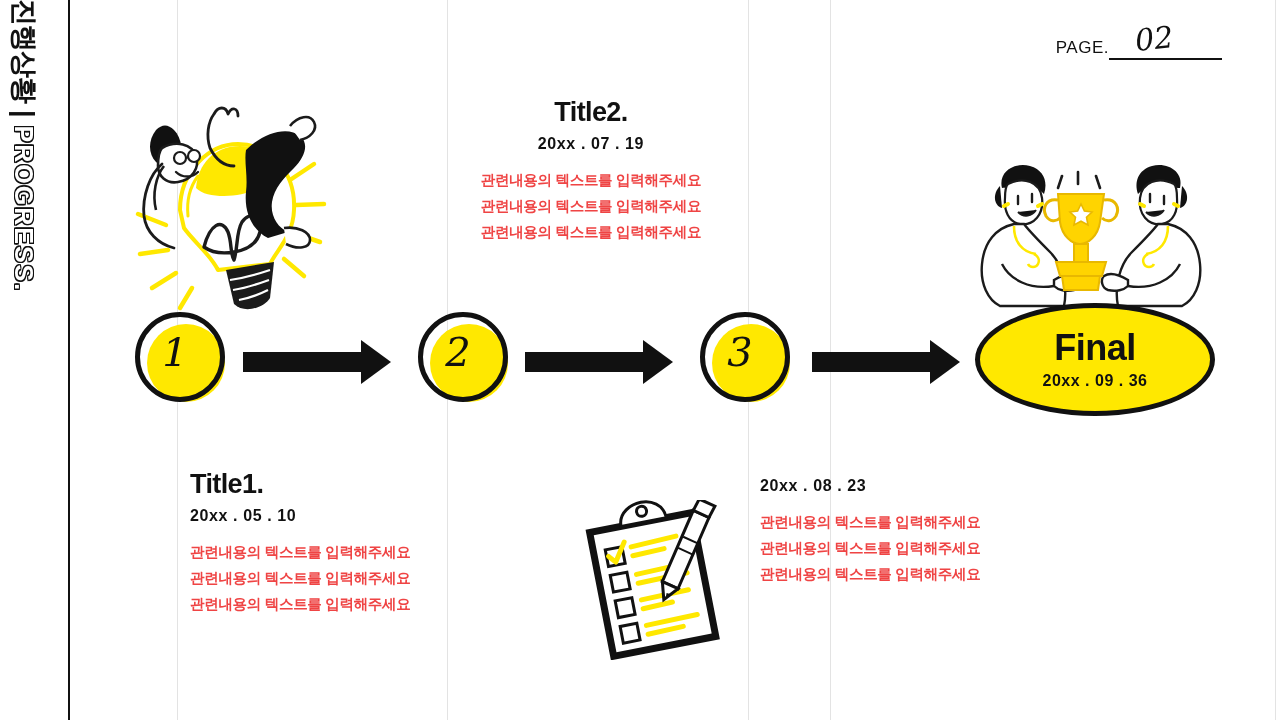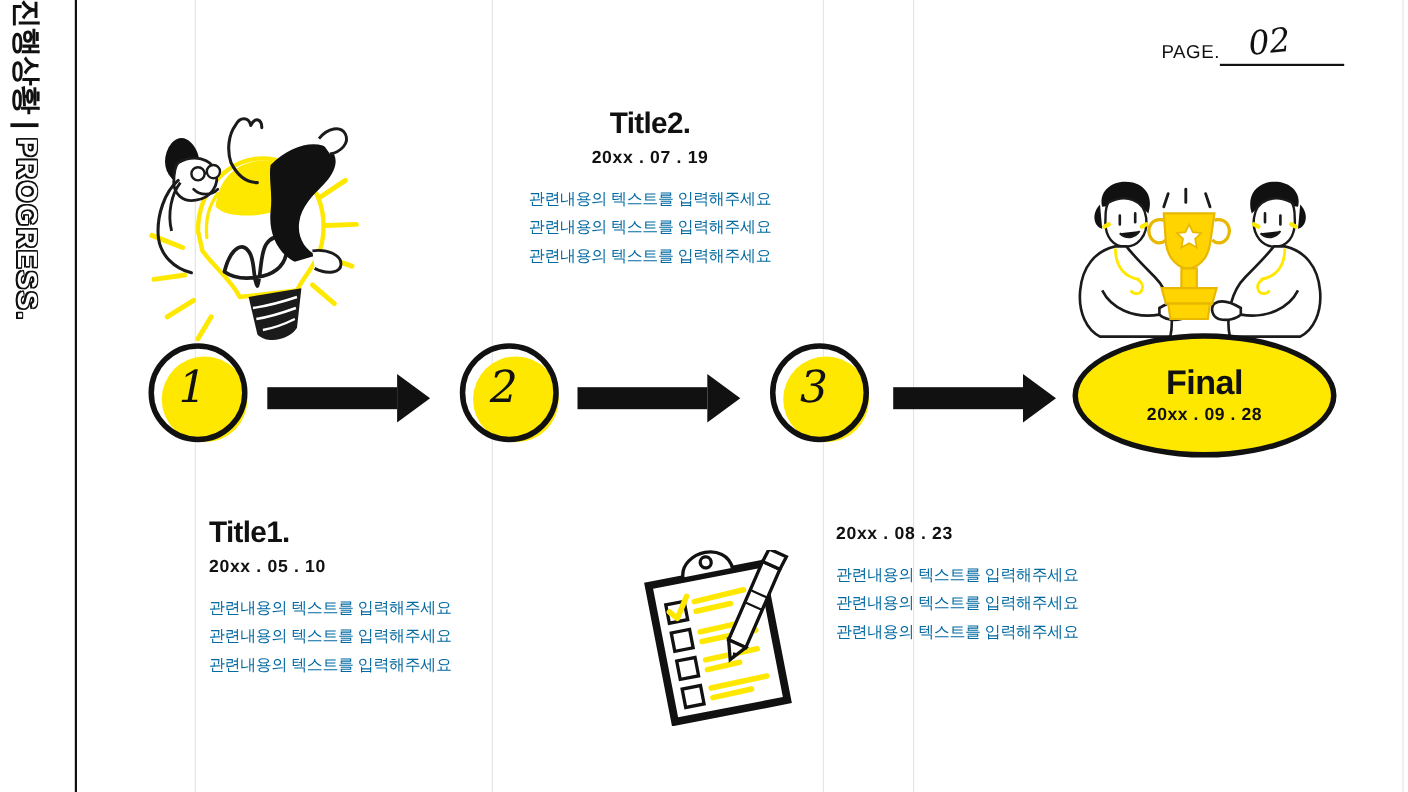--- a/index.html
+++ b/index.html
@@ -74,30 +74,30 @@
     border-top:22px solid transparent;border-bottom:22px solid transparent;
     border-left:30px solid #111;
   }
 
   
   .final{
     position:absolute;left:975px;top:303px;width:230px;height:103px;
     border-radius:50%;background:#FFE800;border:5px solid #111;
     display:flex;flex-direction:column;align-items:center;justify-content:center;
   }
-  .final .ftitle{font-size:31px;font-weight:bold;color:#111;letter-spacing:-.5px;line-height:1;text-align:center;}
+  .final .ftitle{font-size:36px;font-weight:bold;color:#111;letter-spacing:-.5px;line-height:1;text-align:center;}
   .final .fdate{font-size:16px;font-weight:bold;color:#111;letter-spacing:.5px;margin-top:6px;}
 
   
   .block{position:absolute;}
   .block .title{font-size:27px;font-weight:bold;color:#111;letter-spacing:-.6px;line-height:1.1;}
   .block .date{font-size:16px;font-weight:bold;color:#111;letter-spacing:.6px;margin-top:7px;}
   .block .body{margin-top:18px;}
   .block .body p{
-    margin:0 0 7px 0;font-size:14.5px;font-weight:normal;color:#0369a1;letter-spacing:-.3px;
+    margin:0 0 7px 0;font-size:14.5px;font-weight:bold;color:#ef4444;letter-spacing:-.3px;
   }
 
   
   .illu{position:absolute;}
 </style>
 </head>
 <body>
 
 <div class="slide">
 
@@ -285,21 +285,21 @@
     <div class="stem" style="width:118px;"></div>
     <div class="head" style="left:118px;"></div>
   </div>
   <div class="arrow" style="left:812px;top:340px;width:148px;">
     <div class="stem" style="width:118px;"></div>
     <div class="head" style="left:118px;"></div>
   </div>
 
   <div class="final">
     <div class="ftitle">Final</div>
-    <div class="fdate">20xx . 09 . 28</div>
+    <div class="fdate">20xx . 09 . 36</div>
   </div>
 
   <div class="block" style="left:190px;top:470px;width:250px;">
     <div class="title">Title1.</div>
     <div class="date">20xx . 05 . 10</div>
     <div class="body">
       <p>관련내용의 텍스트를 입력해주세요</p>
       <p>관련내용의 텍스트를 입력해주세요</p>
       <p>관련내용의 텍스트를 입력해주세요</p>
     </div>

